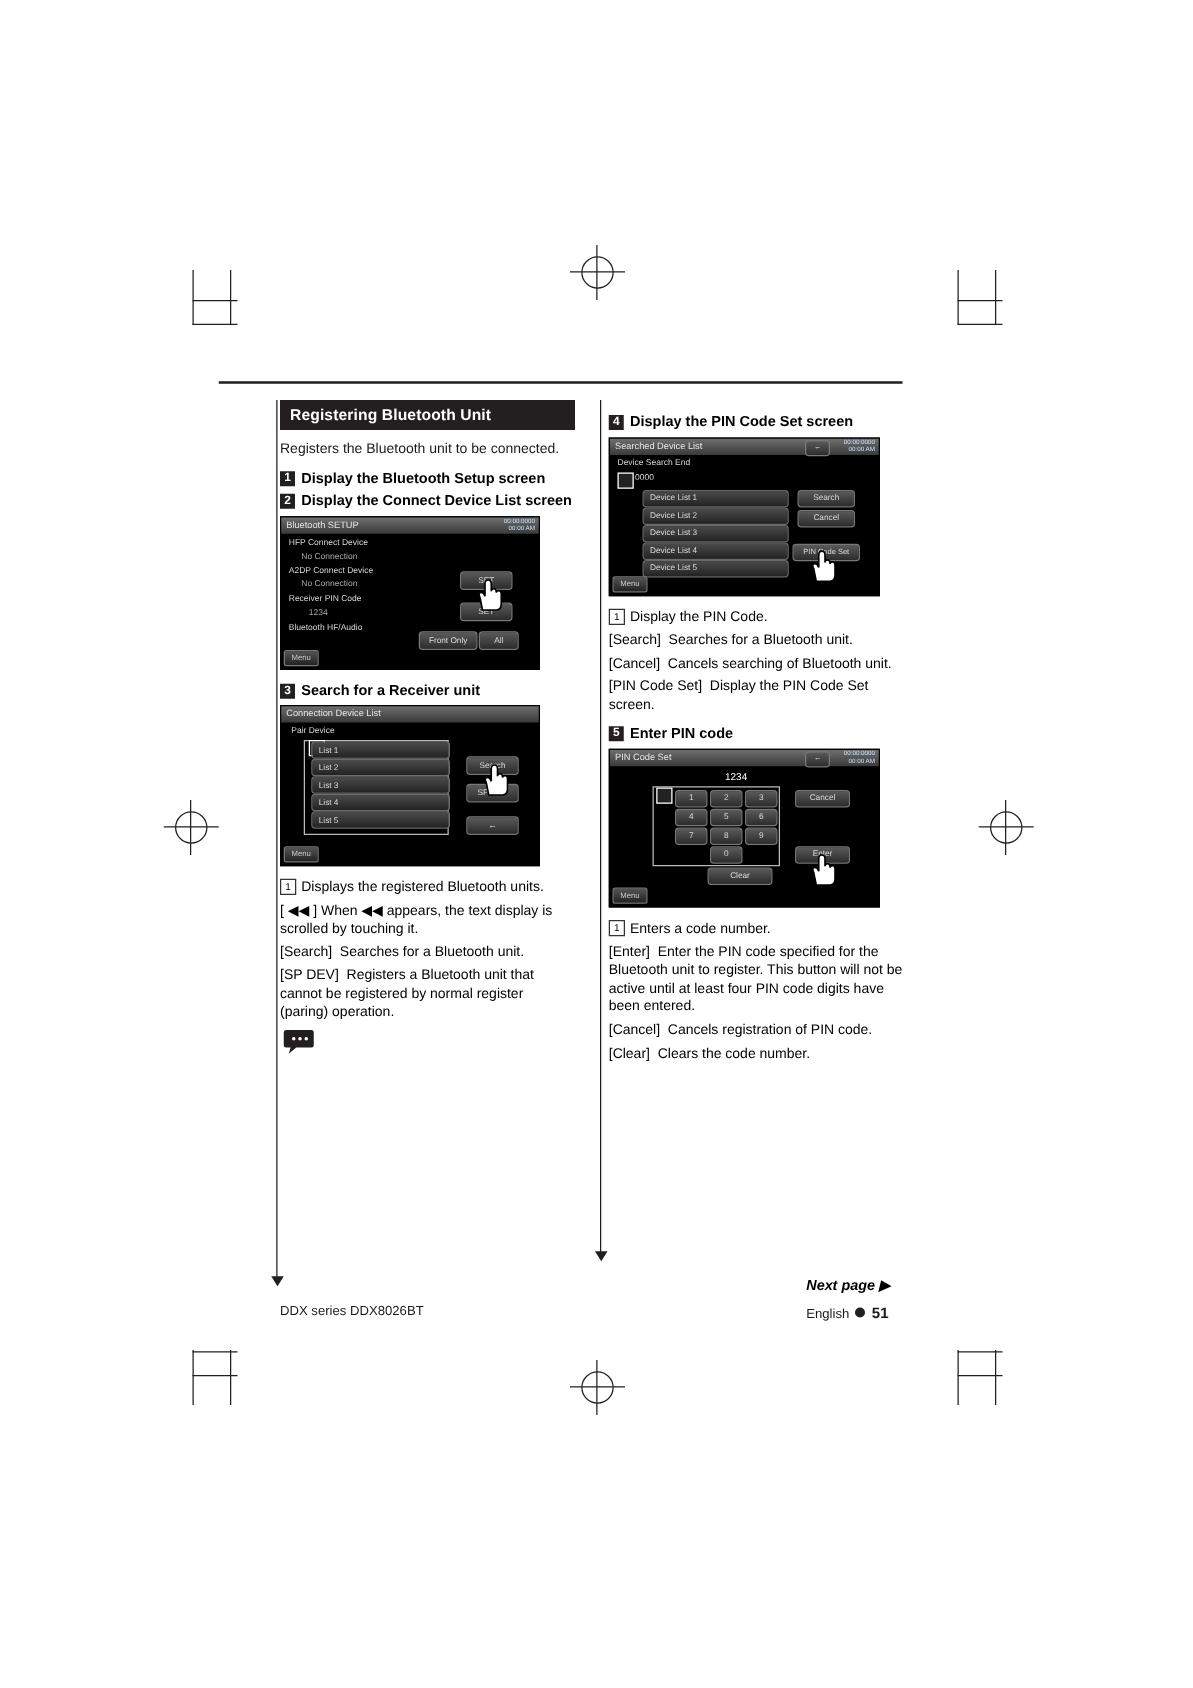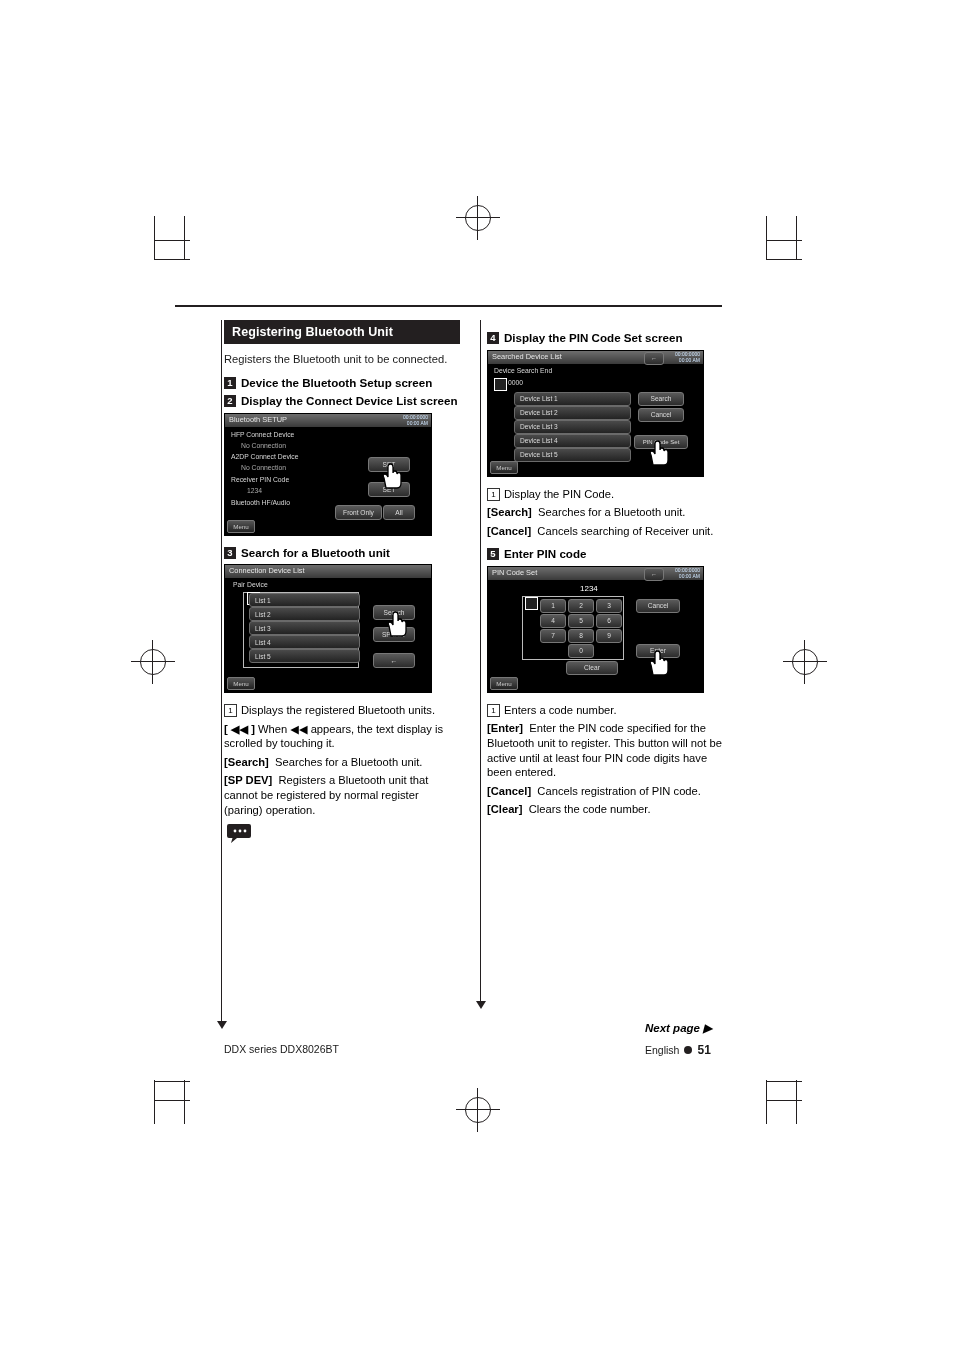--- a/index.html
+++ b/index.html
@@ -28,21 +28,21 @@
   .para{font-size:11.2px;line-height:14.5px;margin:0 0 9px 0;color:#1a1a1a;}
 
   .step{display:flex;align-items:flex-start;gap:5px;margin:0 0 5px 0;}
   .step-num{
     background:#231f20;color:#fff;font-size:9.5px;font-weight:bold;
     width:12px;height:12px;line-height:12px;text-align:center;flex:0 0 12px;margin-top:1px;
   }
   .step-title{font-size:11.6px;font-weight:bold;line-height:13.5px;}
 
   .body-txt{font-size:11.2px;line-height:14.6px;margin:0 0 7px 0;}
-  .b{font-weight:bold;}
+  .b{font-weight:normal;}
 
   .deflist{font-size:11.2px;line-height:14.6px;margin:0 0 5px 0;}
   .deflist .row{margin-bottom:4px;display:block;}
   .numcirc{
     display:inline-block;width:11px;height:11px;border:1px solid #333;
     font-size:8px;line-height:11px;text-align:center;vertical-align:1px;margin-right:4px;
   }
 
   .bulletnote{font-size:10.3px;line-height:13.5px;color:#333;padding-left:10px;position:relative;}
   .bulletnote:before{content:"•";position:absolute;left:0px;top:0;}
@@ -145,21 +145,21 @@
   <div class="arrow-down" style="left:476px;top:1001px;"></div>
 
   <div class="col-left">
 
     <div class="sect-title">Registering Bluetooth Unit</div>
 
     <div class="para">Registers the Bluetooth unit to be connected.</div>
 
     <div class="step">
       <div class="step-num">1</div>
-      <div class="step-title">Device the Bluetooth Setup screen</div>
+      <div class="step-title">Display the Bluetooth Setup screen</div>
     </div>
 
     <div class="step">
       <div class="step-num">2</div>
       <div class="step-title">Display the Connect Device List screen</div>
     </div>
 
     <div class="shot" style="width:206px;height:121px;">
       <div class="titlebar"></div>
       <div class="scrtitle">Bluetooth SETUP</div>
@@ -179,21 +179,21 @@
       <div class="btn" style="left:110px;top:91px;width:45px;height:13px;">Front Only</div>
       <div class="btn" style="left:158px;top:91px;width:30px;height:13px;">All</div>
       <div class="menubtn">Menu</div>
       <svg class="hand" viewBox="0 0 26 28" style="left:153px;top:48px;">
         <path d="M8 26 L6 16 Q4 12 7 12 Q9 12 10 15 L10 5 Q10 2 12.5 2 Q15 2 15 5 L15 11 Q15 9 17 9 Q19 9 19 11.5 L19 12 Q19.5 10.5 21 10.5 Q23 10.5 23 13 L23 21 Q23 26 19 26 Z" fill="#fff" stroke="#000" stroke-width="1.3"></path>
       </svg>
     </div>
 
     <div class="step">
       <div class="step-num">3</div>
-      <div class="step-title">Search for a Bluetooth unit</div>
+      <div class="step-title">Search for a Receiver unit</div>
     </div>
 
     <div class="shot" style="width:206px;height:127px;">
       <div class="titlebar"></div>
       <div class="scrtitle">Connection Device List</div>
       <div class="lbl" style="left:8px;top:16px;">Pair Device</div>
       <div style="position:absolute;left:18px;top:27px;width:114px;height:74px;border:1px solid #bbb;"></div>
       <div class="numcirc" style="position:absolute;left:22px;top:27px;background:#222;color:#fff;border-color:#fff;"></div>
       <div class="listrow" style="left:24px;top:28px;width:104px;height:12px;">List 1</div>
       <div class="listrow" style="left:24px;top:42px;width:104px;height:12px;">List 2</div>
@@ -268,21 +268,24 @@
     </div>
 
     <div class="deflist">
       <div class="row">
         <span class="numcirc">1</span><span>Display the PIN Code.</span>
       </div>
       <div class="row">
         <span class="b">[Search]</span>&nbsp;&nbsp;<span>Searches for a Bluetooth unit.</span>
       </div>
       <div class="row">
-        <span class="b">[Cancel]</span>&nbsp;&nbsp;<span>Cancels searching of Receiver unit.</span>
+        <span class="b">[Cancel]</span>&nbsp;&nbsp;<span>Cancels searching of Bluetooth unit.</span>
+      </div>
+      <div class="row">
+        <span class="b">[PIN Code Set]</span>&nbsp;&nbsp;<span>Display the PIN Code Set screen.</span>
       </div>
     </div>
 
     <div class="step" style="margin-top:9px;">
       <div class="step-num">5</div>
       <div class="step-title">Enter PIN code</div>
     </div>
 
     <div class="shot" style="width:215px;height:125px;">
       <div class="titlebar"></div>

